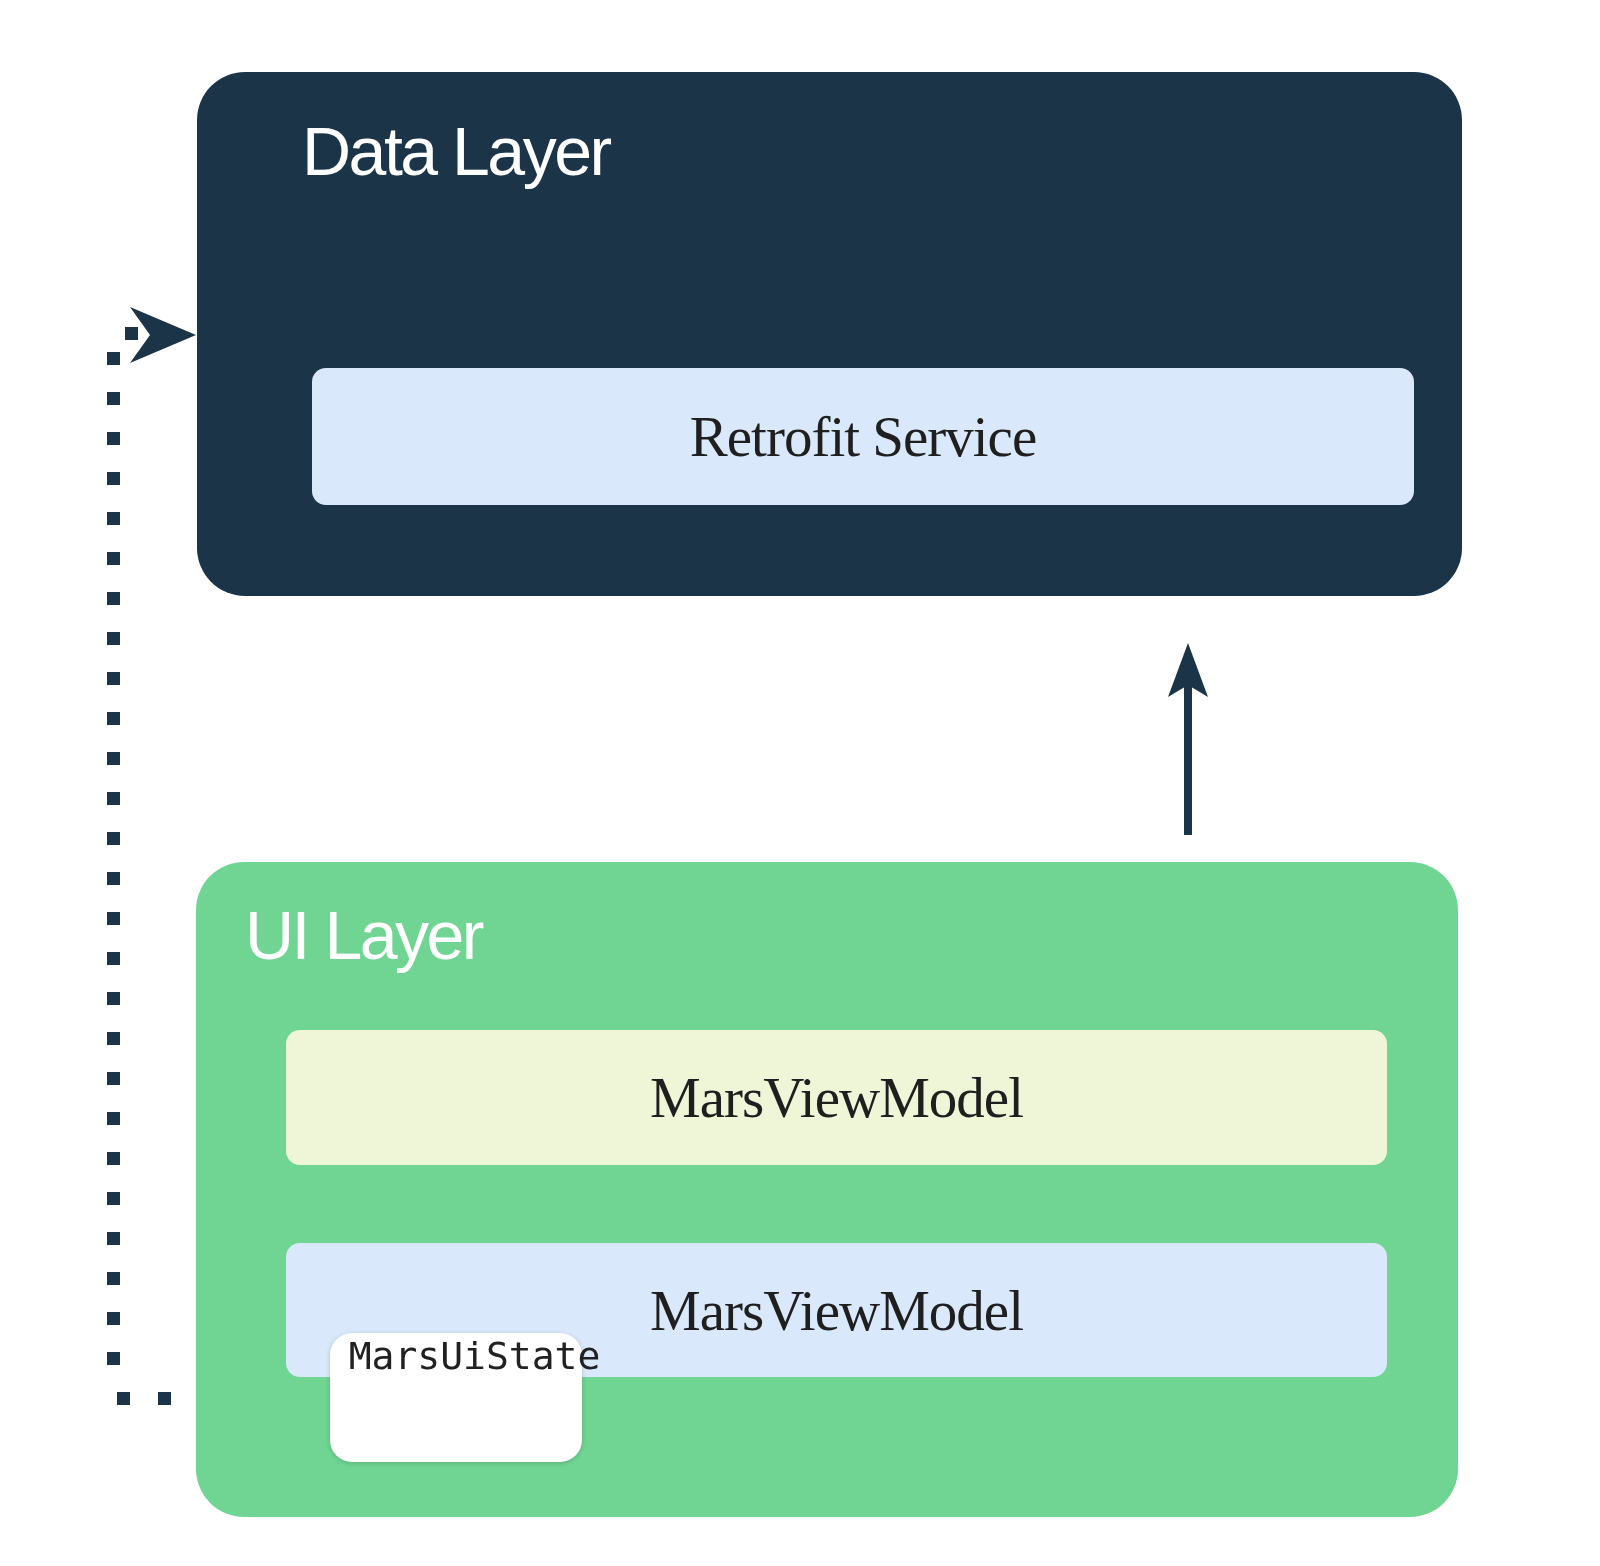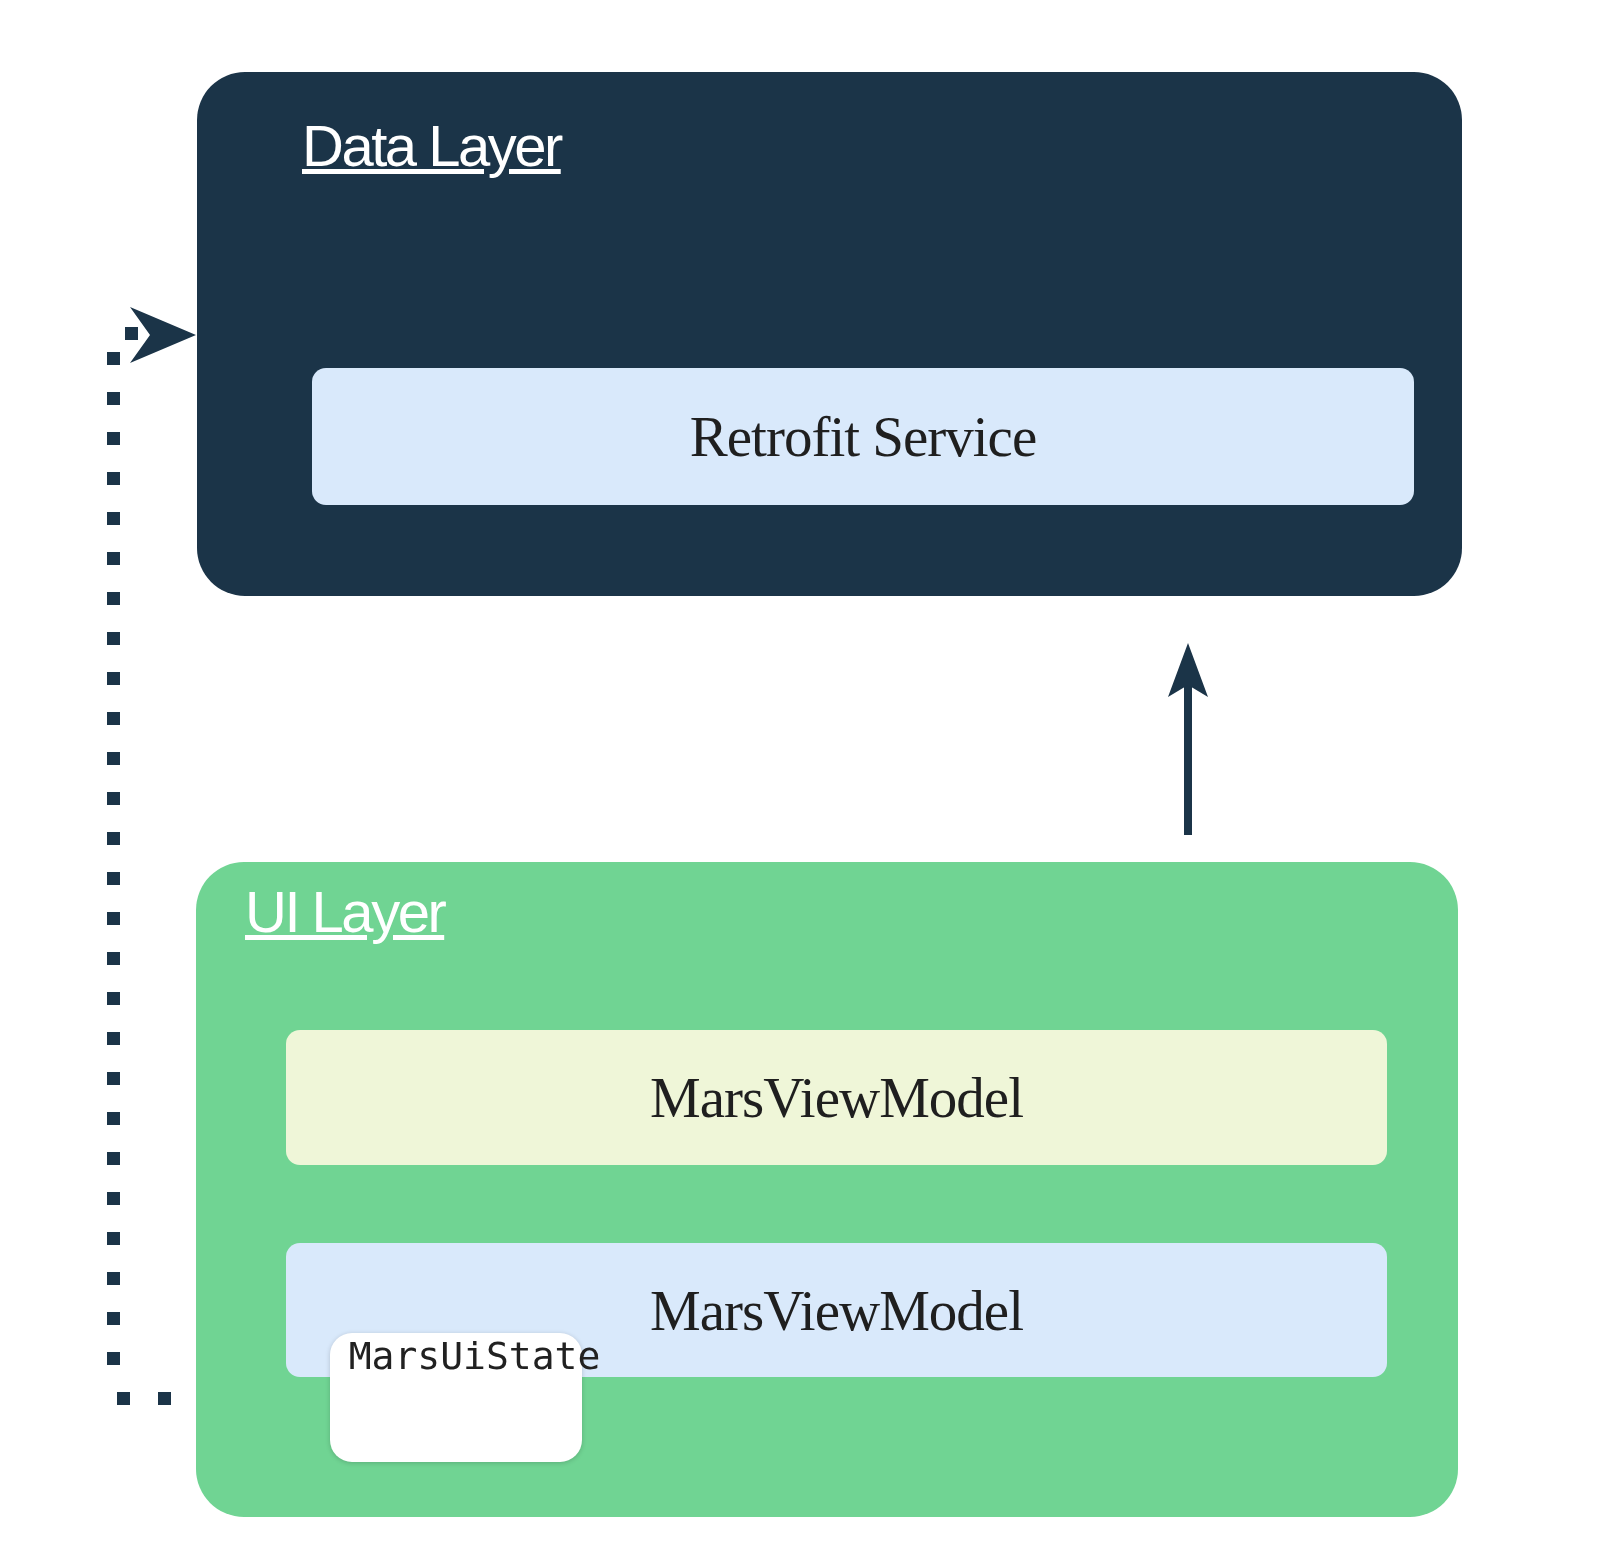--- a/index.html
+++ b/index.html
@@ -23,25 +23,24 @@
 
   
   .data-layer{
     left:197px;top:72px;width:1265px;height:524px;
     background:var(--navy,#1b3448);
     border-radius:48px;
   }
   .layer-title{
     position:absolute;
     color:var(--title-text,#fff);
-    font-size:58px;
+    font-size:68px;
     line-height:1;
     letter-spacing:-2.5px;
     white-space:nowrap;
-    text-decoration:underline;
   }
   .data-layer .layer-title{left:105px;top:45px;}
 
   .inner-box{
     position:absolute;
     display:flex;align-items:center;justify-content:center;
     border-radius:14px;
     font-size:57px;
     letter-spacing:-1px;
     color:var(--label-text,#1f1f1f);
@@ -52,21 +51,21 @@
     left:115px;top:296px;width:1102px;height:137px;
     background:var(--light-blue,#d9e9fb);
   }
 
   
   .ui-layer{
     left:196px;top:862px;width:1262px;height:655px;
     background:var(--green,#70d493);
     border-radius:48px;
   }
-  .ui-layer .layer-title{left:49px;top:21px;}
+  .ui-layer .layer-title{left:49px;top:39px;}
   .app-box{
     left:90px;top:168px;width:1101px;height:135px;
     background:var(--pale-yellow,#eff6d8);
   }
   .vm-box{
     left:90px;top:381px;width:1101px;height:134px;
     background:var(--light-blue,#d9e9fb);
   }
   .uistate-box{
     left:134px;top:471px;width:252px;height:129px;

